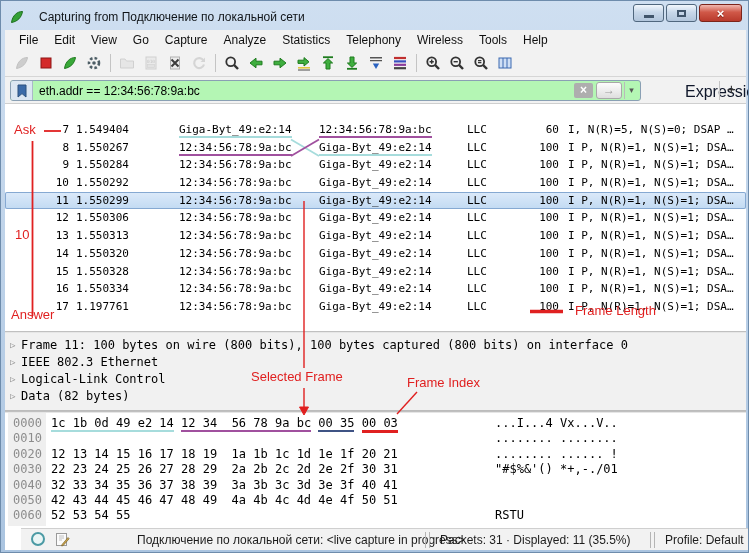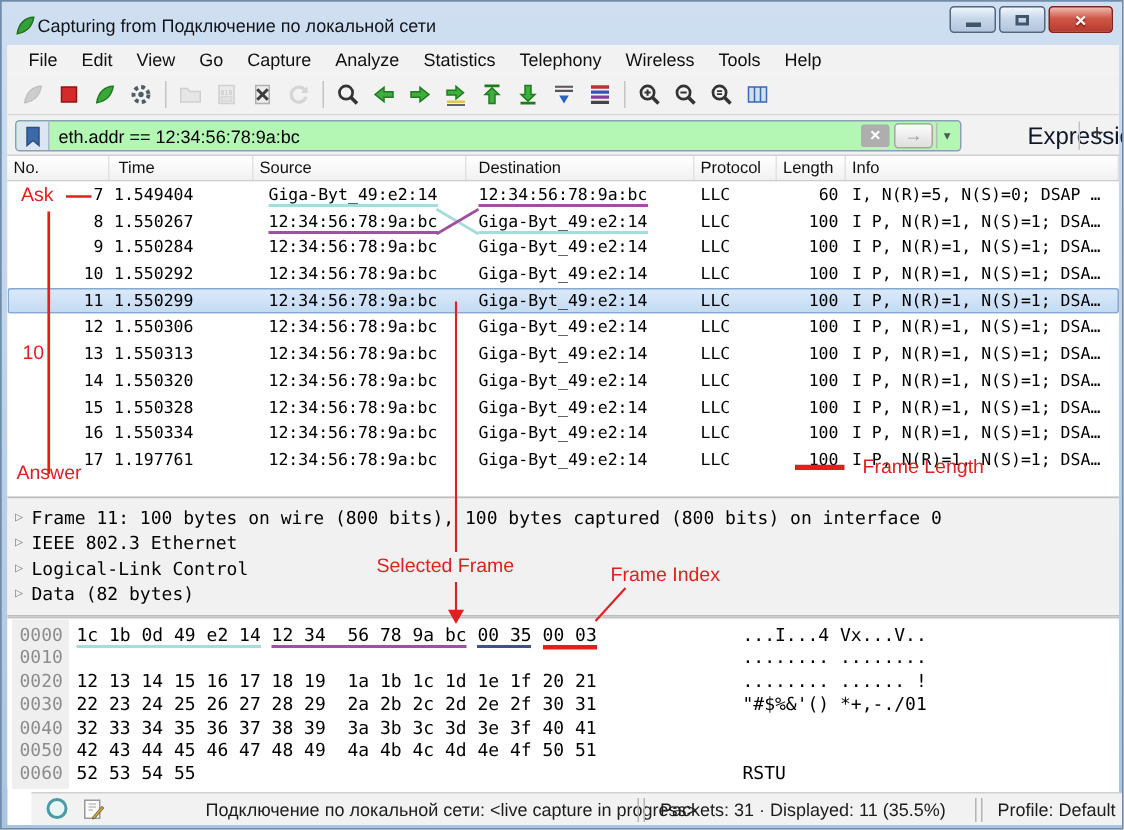--- a/index.html
+++ b/index.html
@@ -4,21 +4,21 @@
 <style>
   :root{
     --ann:#e02020; --u-cyan:#a6dcdc; --u-purple:#a0509e; --u-navy:#3f5384;
     --filter-green:#b4f6b4;
   }
   *{box-sizing:border-box;margin:0;padding:0}
   body{font-family:"Liberation Sans",sans-serif;background:#888;}
   #window{position:relative;width:749px;height:553px;margin:0 auto;
     background:linear-gradient(#cfdff1,#aac4e0);border:1px solid #6e8cac;overflow:hidden}
   
-  .titlebar{position:absolute;left:4px;top:3px;right:4px;height:25px;display:flex;align-items:center;gap:0;padding-left:4px;font-size:12px;color:#101418}
+  .titlebar{position:absolute;left:4px;top:3px;right:4px;height:25px;display:flex;align-items:center;gap:14px;padding-left:4px;font-size:12px;color:#101418}
   .winbtns{position:absolute;right:2px;top:0;display:flex;gap:2px}
   .winbtn{width:31px;height:18px;border:1px solid #50677e;border-radius:3px;
     background:linear-gradient(#f2f7fc,#c8d8ea 45%,#b2c6dc);display:flex;align-items:center;justify-content:center;cursor:pointer}
   .winbtn .bar{width:10px;height:3px;background:#41556b;margin-top:7px}
   .winbtn .box{width:9px;height:7px;border:2px solid #41556b}
   .winbtn.close{width:43px;background:linear-gradient(#f0b8b0,#d05848 45%,#b93a2c);border-color:#7c241a;color:#fff;font-weight:bold;font-size:13px;text-shadow:0 1px 1px #801e12}
   
   .client{position:absolute;left:4px;top:29px;width:741px;height:520px;background:#fff}
   .menubar{height:19px;background:#f2f2f2;display:flex;align-items:center;padding-left:6px;font-size:12px;color:#101010}
   .menu-item{padding:2px 8px;cursor:default}
@@ -266,29 +266,20 @@
         <span class="filter-text">eth.addr == 12:34:56:78:9a:bc</span>
         <span class="clear-btn">×</span>
         <span class="apply-btn">→</span>
         <span class="caret-btn">▾</span>
       </div>
       <span class="expression-label">Expression…</span>
       <span class="filter-vsep"></span>
       <span class="add-btn">+</span>
     </div>
 
-    <div class="list-header">
-        <div class="hcell hc0">No.</div>
-        <div class="hcell hc1">Time</div>
-        <div class="hcell hc2">Source</div>
-        <div class="hcell hc3">Destination</div>
-        <div class="hcell hc4">Protocol</div>
-        <div class="hcell hc5">Length</div>
-        <div class="hcell hc6">Info</div>
-      </div>
     <div class="list-body">
         <div class="prow">
           <div class="pcell c-no"><span>7</span></div>
           <div class="pcell c-time"><span>1.549404</span></div>
           <div class="pcell c-source"><span class="useg-cyan">Giga-Byt_49:e2:14</span></div>
           <div class="pcell c-destination"><span class="useg-purple">12:34:56:78:9a:bc</span></div>
           <div class="pcell c-protocol"><span>LLC</span></div>
           <div class="pcell c-length"><span>60</span></div>
           <div class="pcell c-info"><span>I, N(R)=5, N(S)=0; DSAP …</span></div>
         </div>

